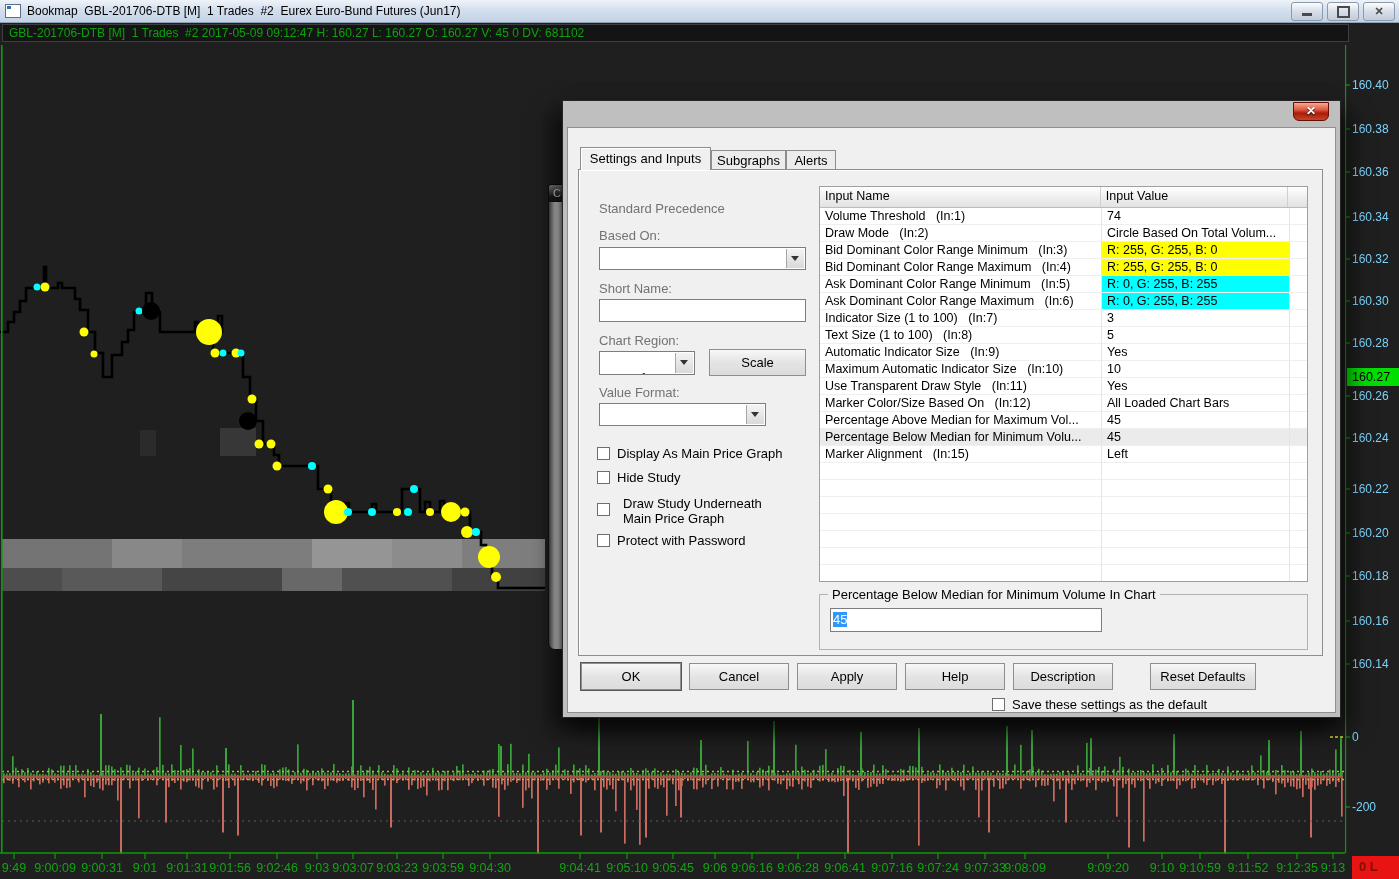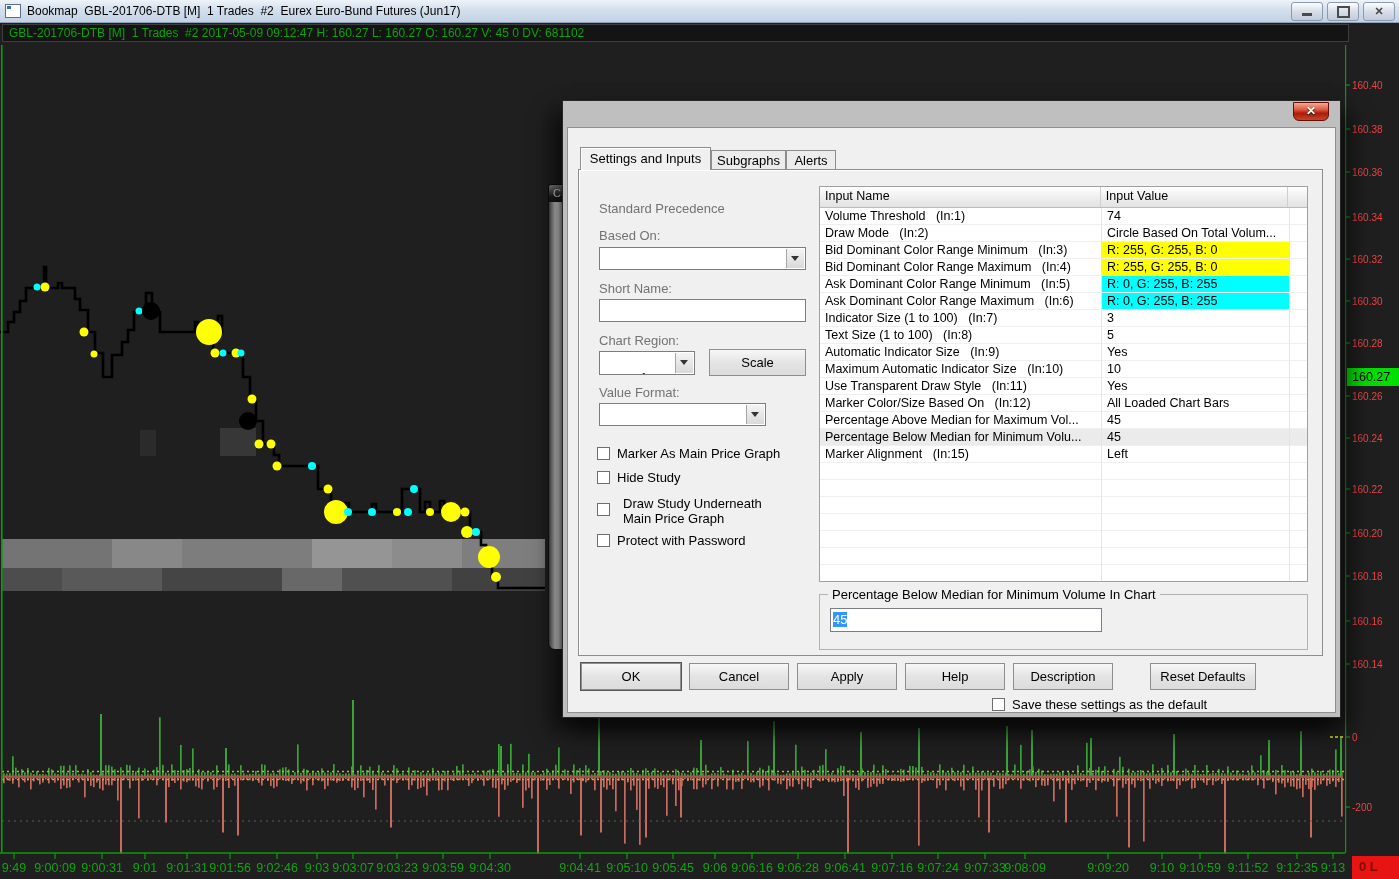--- a/index.html
+++ b/index.html
@@ -16,21 +16,21 @@
   .winbtn{width:30px;height:17px;border:1px solid #8b9aac;border-radius:3px;
     background:linear-gradient(#fdfdfd,#d7dee8 50%,#c3ccd9);display:flex;align-items:center;justify-content:center;}
   .glyph-min{width:10px;height:3px;background:#4a4a4a;margin-top:6px;}
   .glyph-max{width:9px;height:8px;border:2px solid #4a4a4a;}
   .glyph-close{color:#4a4a4a;font-weight:bold;font-size:11px;line-height:1;}
   
   .chart-header{position:absolute;left:2px;top:24px;width:1339px;height:16px;background:#141414;
     border:1px solid #3e3e3e;color:#0aa30a;font-size:12px;line-height:16px;padding-left:6px;white-space:pre;overflow:hidden;}
   .chart-surface{position:absolute;left:2px;top:42px;width:1343px;height:810px;}
   #chart-svg{position:absolute;left:0;top:0;pointer-events:none;}
-  .price-label{position:absolute;left:1352px;color:#ef4444;font-size:10px;transform:translateY(-50%);white-space:pre;}
+  .price-label{position:absolute;left:1352px;color:#7dd3fc;font-size:12px;transform:translateY(-50%);white-space:pre;}
   .price-highlight{position:absolute;left:1347px;top:368px;width:52px;height:18px;background:#00dd00;
     color:#000;font-size:12.5px;line-height:18px;padding-left:5px;}
   .time-label{position:absolute;top:861px;transform:translateX(-50%);color:#12a412;font-size:12.5px;white-space:pre;}
   .corner-badge{position:absolute;left:1352px;top:856px;width:47px;height:23px;background:#e81313;
     color:#7e1000;font-weight:bold;font-size:13px;line-height:22px;padding-left:7px;white-space:pre;}
   
   .bgwin-title{position:absolute;left:548px;top:184px;width:17px;height:17px;border:1px solid #0d0d0d;
     border-radius:3px 0 0 0;background:linear-gradient(#8b8b8b,#1c1c1c 70%);color:#eee;font-size:11px;
     line-height:16px;padding-left:4px;overflow:hidden;}
   .bgwin-edge{position:absolute;left:548px;top:201px;width:17px;height:447px;border:1px solid #141414;
@@ -1210,21 +1210,21 @@
           <span class="combo-btn"></span>
         </div>
         <button class="push-btn" style="left:130px;top:179px;width:97px;height:27px;">Scale</button>
         <div class="lbl" style="left:20px;top:215px;">Value Format:</div>
         <div class="combo" style="left:20px;top:233px;width:167px;height:23px;">
           <span>Inherited</span>
           <span class="combo-btn"></span>
         </div>
         <div class="cb-row" style="left:18px;top:276px;width:210px;">
           <span class="cb-box"></span>
-          <span class="cb-label">Marker As Main Price Graph</span>
+          <span class="cb-label">Display As Main Price Graph</span>
         </div>
         <div class="cb-row" style="left:18px;top:300px;width:210px;">
           <span class="cb-box"></span>
           <span class="cb-label">Hide Study</span>
         </div>
         <div class="cb-row" style="left:18px;top:326px;width:180px;gap:6px;">
           <span class="cb-box" style="margin-top:7px;"></span>
           <span class="cb-label">Draw Study Underneath Main Price Graph</span>
         </div>
         <div class="cb-row" style="left:18px;top:363px;width:210px;">

